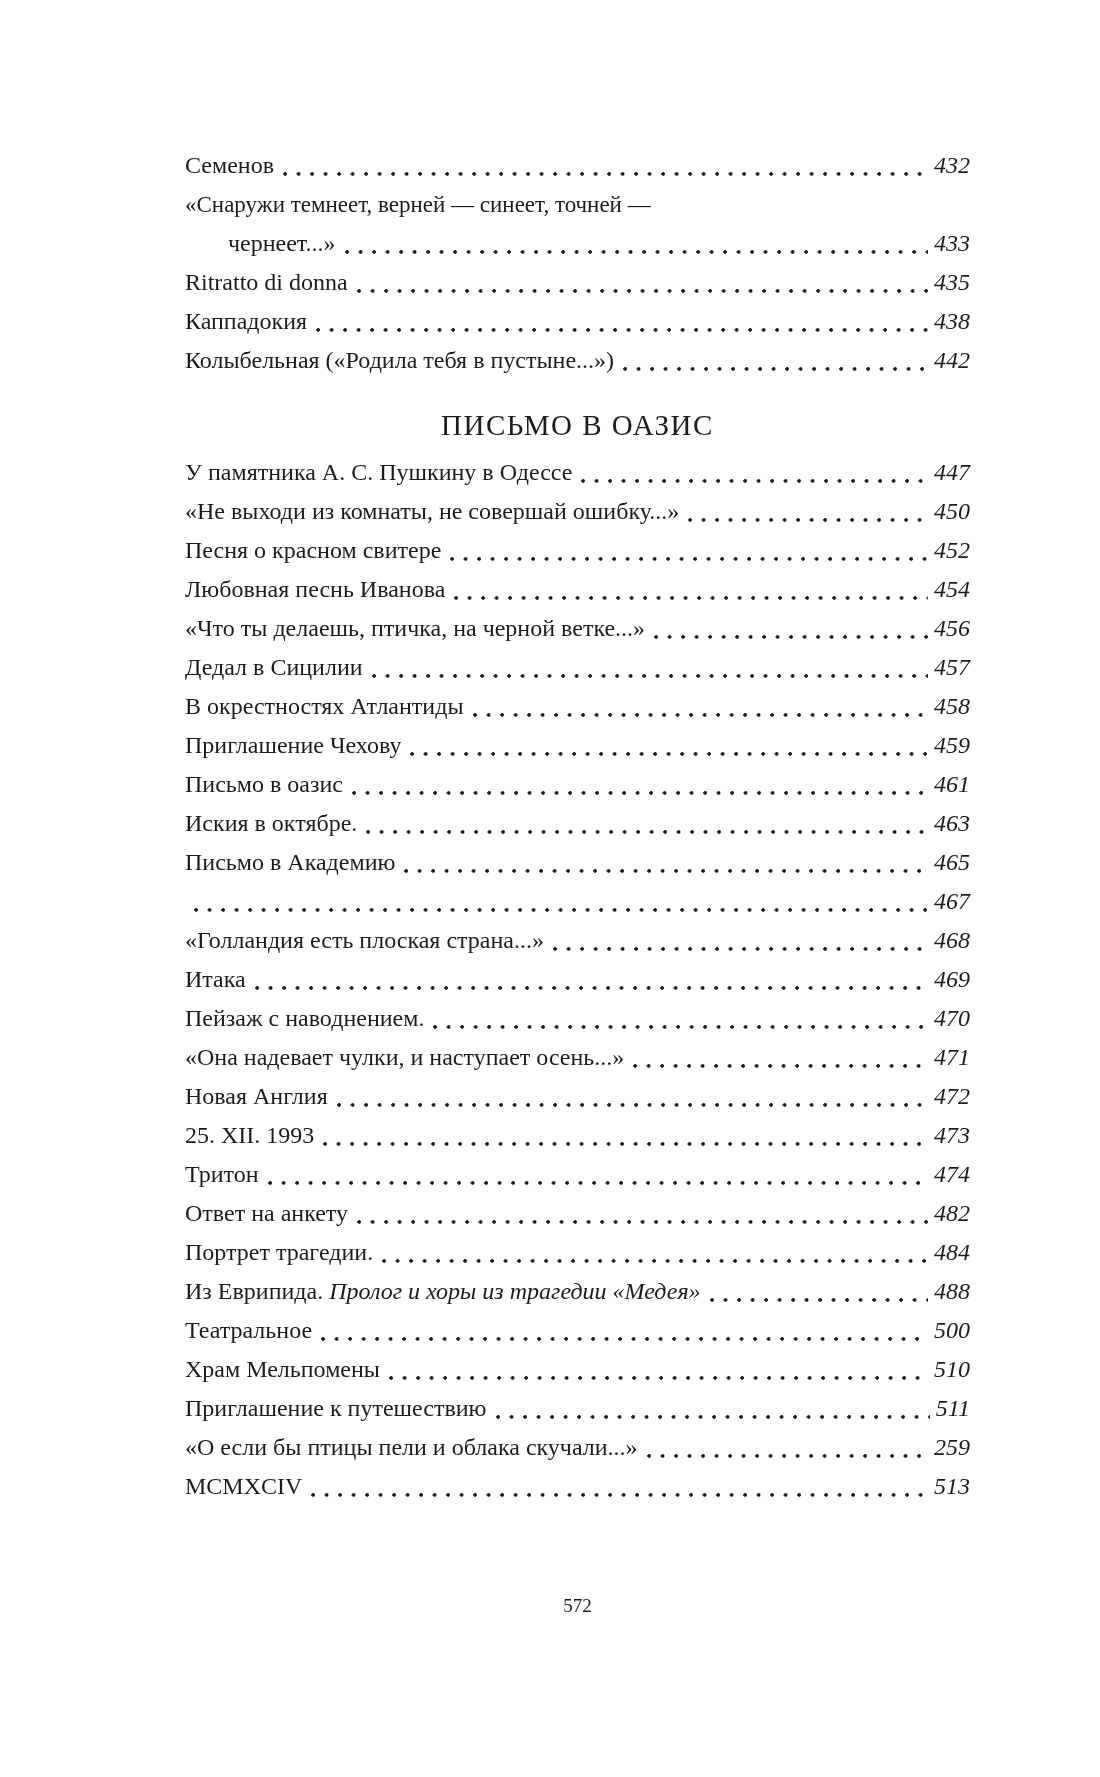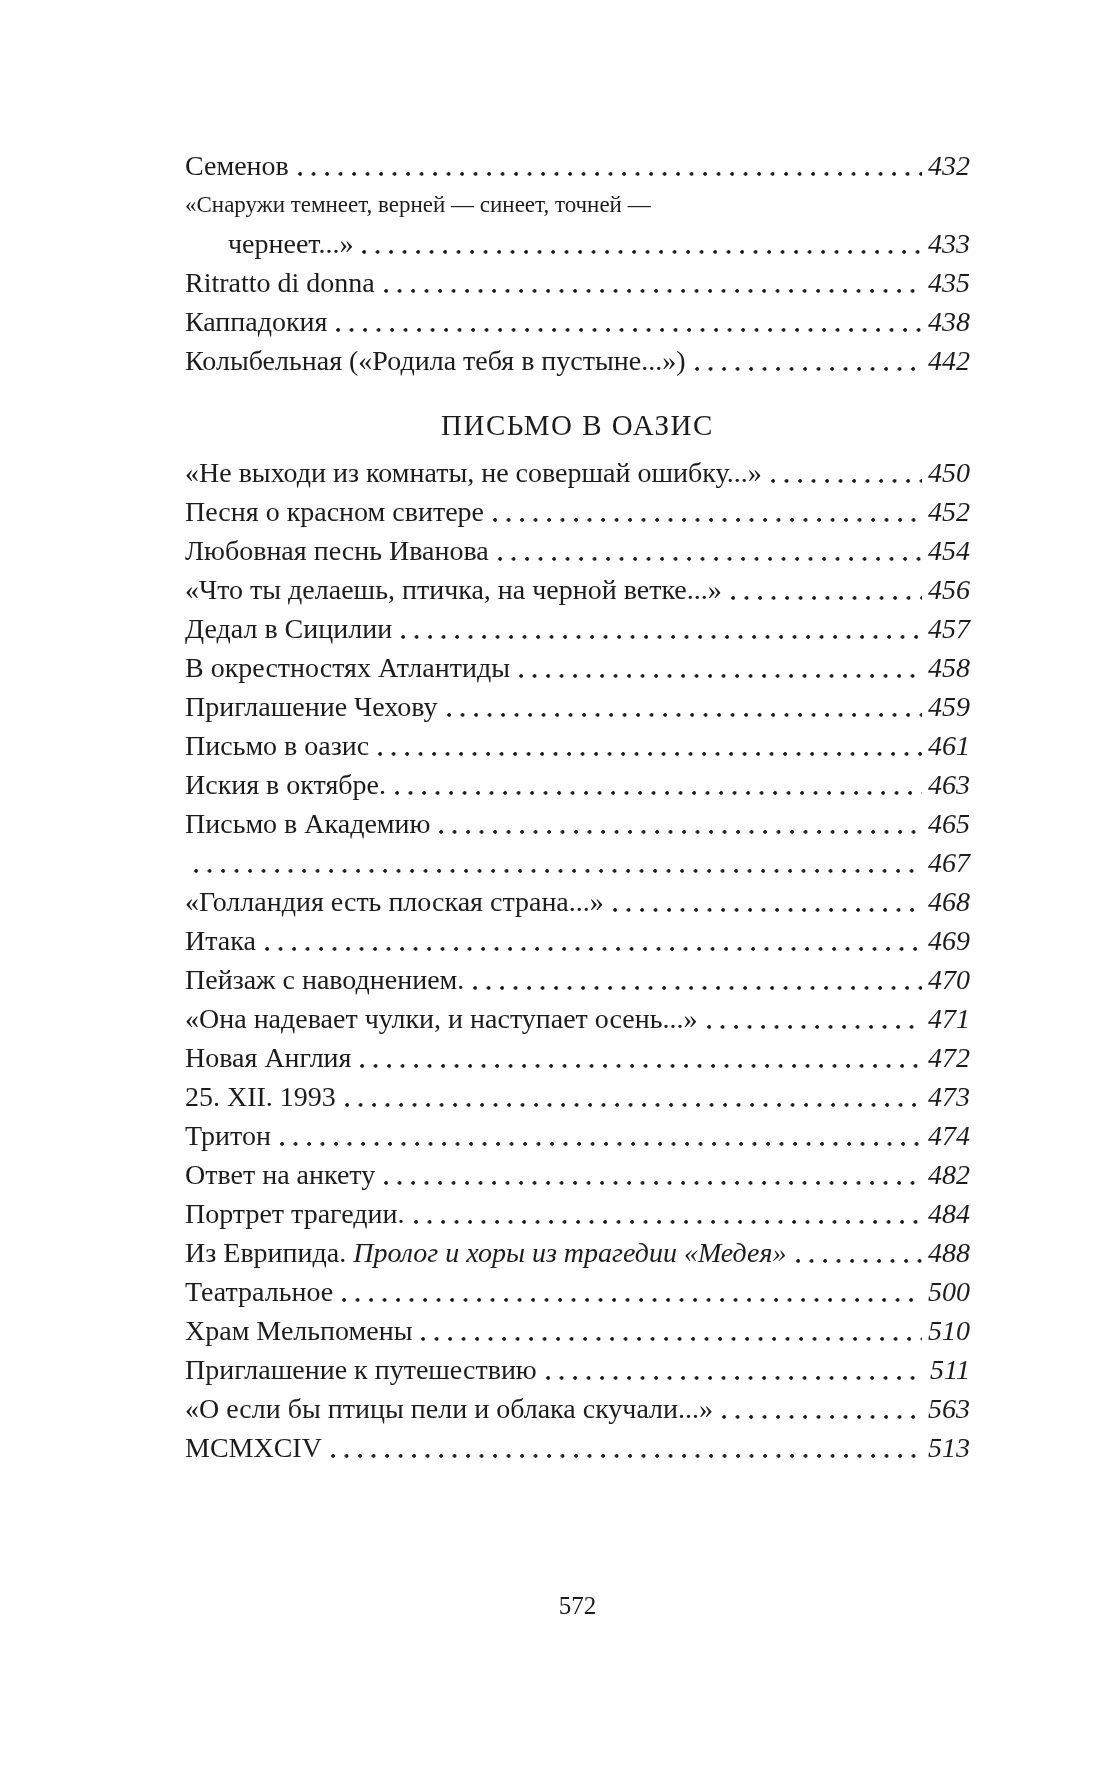--- a/index.html
+++ b/index.html
@@ -18,21 +18,21 @@
   }
   .toc {
     position: absolute;
     left: 185px;
     top: 146px;
     width: 785px;
   }
   .entry {
     display: flex;
     align-items: flex-start;
-    font-size: 28px;
+    font-size: 24px;
     line-height: 39px;
     white-space: nowrap;
   }
   .entry.indent {
     padding-left: 43px;
   }
   .entry-first {
     font-size: 23px;
     line-height: 39px;
     white-space: nowrap;
@@ -66,21 +66,21 @@
     line-height: 39px;
     letter-spacing: 1.5px;
     margin: 26px 0 8px 0;
   }
   .footer-pagenum {
     position: absolute;
     left: 185px;
     width: 785px;
     top: 1590px;
     text-align: center;
-    font-size: 25px;
+    font-size: 19px;
     line-height: 32px;
   }
 </style>
 </head>
 <body>
 
 <div class="page">
   <div class="toc">
       <div class="entry">
         <span class="t">Семенов</span>
@@ -103,20 +103,25 @@
         <span class="leader"></span>
         <span class="num">438</span>
       </div>
       <div class="entry">
         <span class="t">Колыбельная («Родила тебя в пустыне...»)</span>
         <span class="leader"></span>
         <span class="num">442</span>
       </div>
       <div class="section-heading">ПИСЬМО В ОАЗИС</div>
       <div class="entry">
+        <span class="t">У памятника А. С. Пушкину в Одессе</span>
+        <span class="leader"></span>
+        <span class="num">447</span>
+      </div>
+      <div class="entry">
         <span class="t">«Не выходи из комнаты, не совершай ошибку...»</span>
         <span class="leader"></span>
         <span class="num">450</span>
       </div>
       <div class="entry">
         <span class="t">Песня о красном свитере</span>
         <span class="leader"></span>
         <span class="num">452</span>
       </div>
       <div class="entry">
@@ -224,21 +229,21 @@
         <span class="num">510</span>
       </div>
       <div class="entry">
         <span class="t">Приглашение к путешествию</span>
         <span class="leader"></span>
         <span class="num">511</span>
       </div>
       <div class="entry">
         <span class="t">«О если бы птицы пели и облака скучали...»</span>
         <span class="leader"></span>
-        <span class="num">563</span>
+        <span class="num">259</span>
       </div>
       <div class="entry">
         <span class="t">MCMXCIV</span>
         <span class="leader"></span>
         <span class="num">513</span>
       </div>
     </div>
   <div class="footer-pagenum">572</div>
 </div>
 

